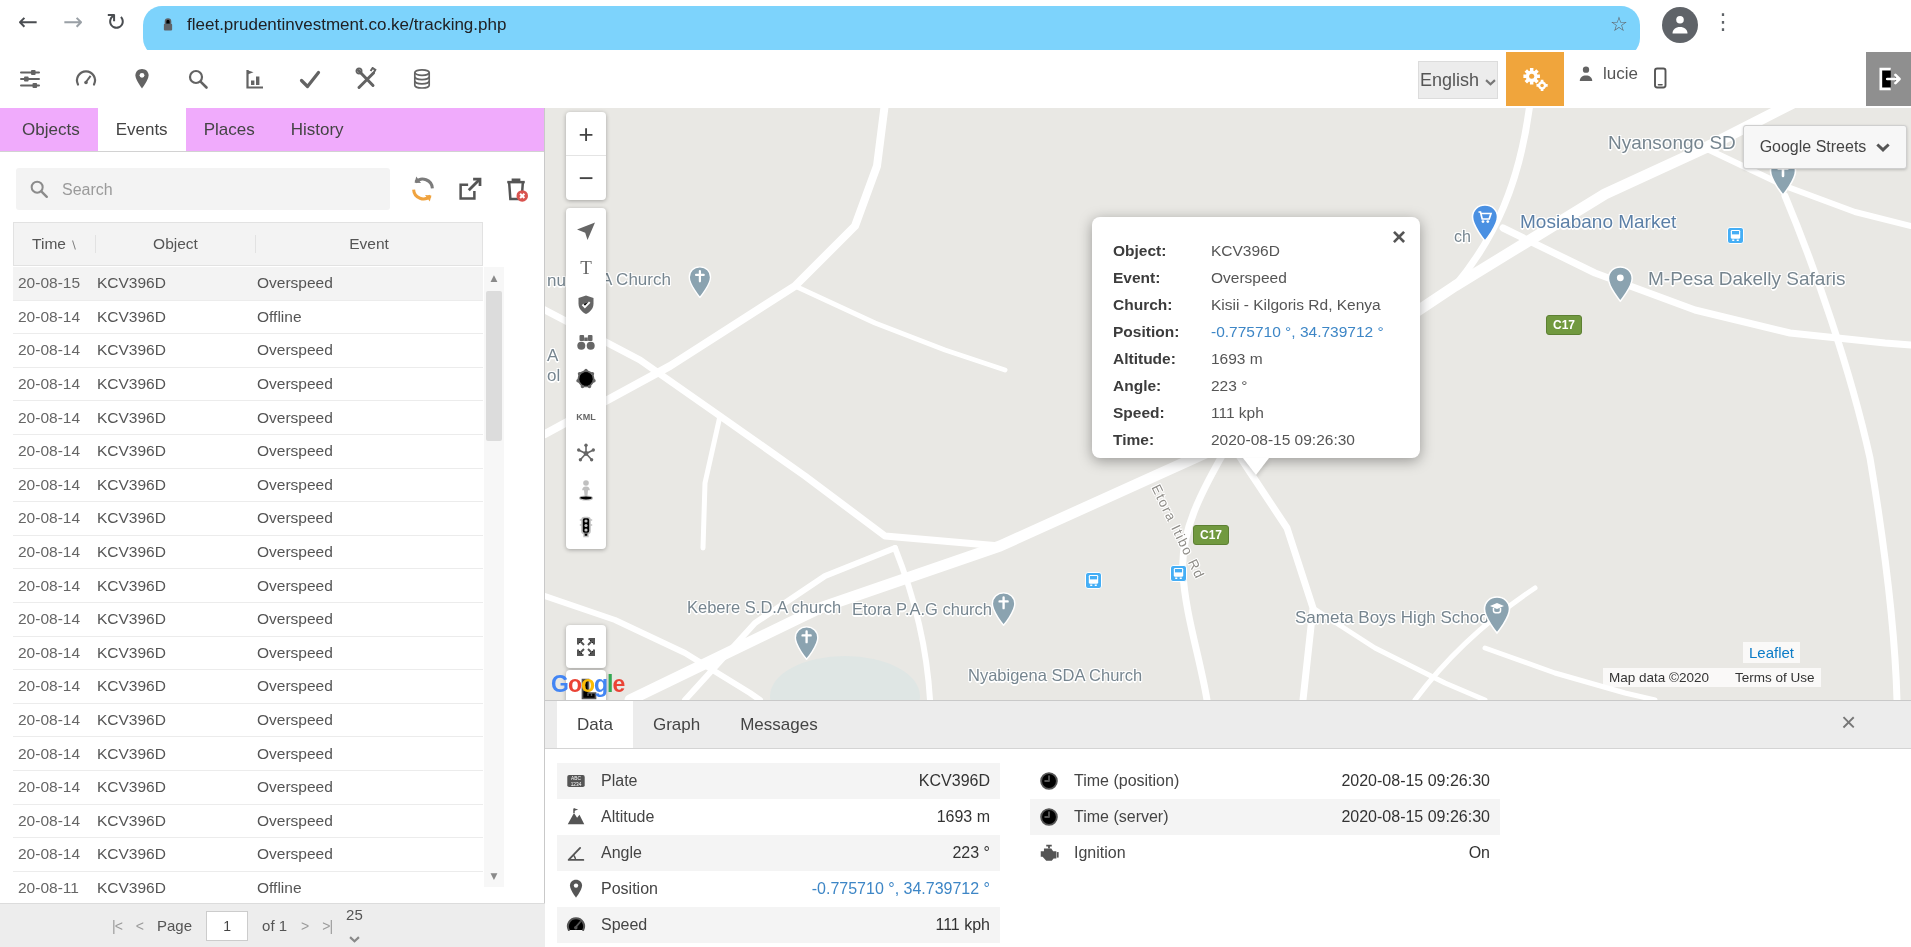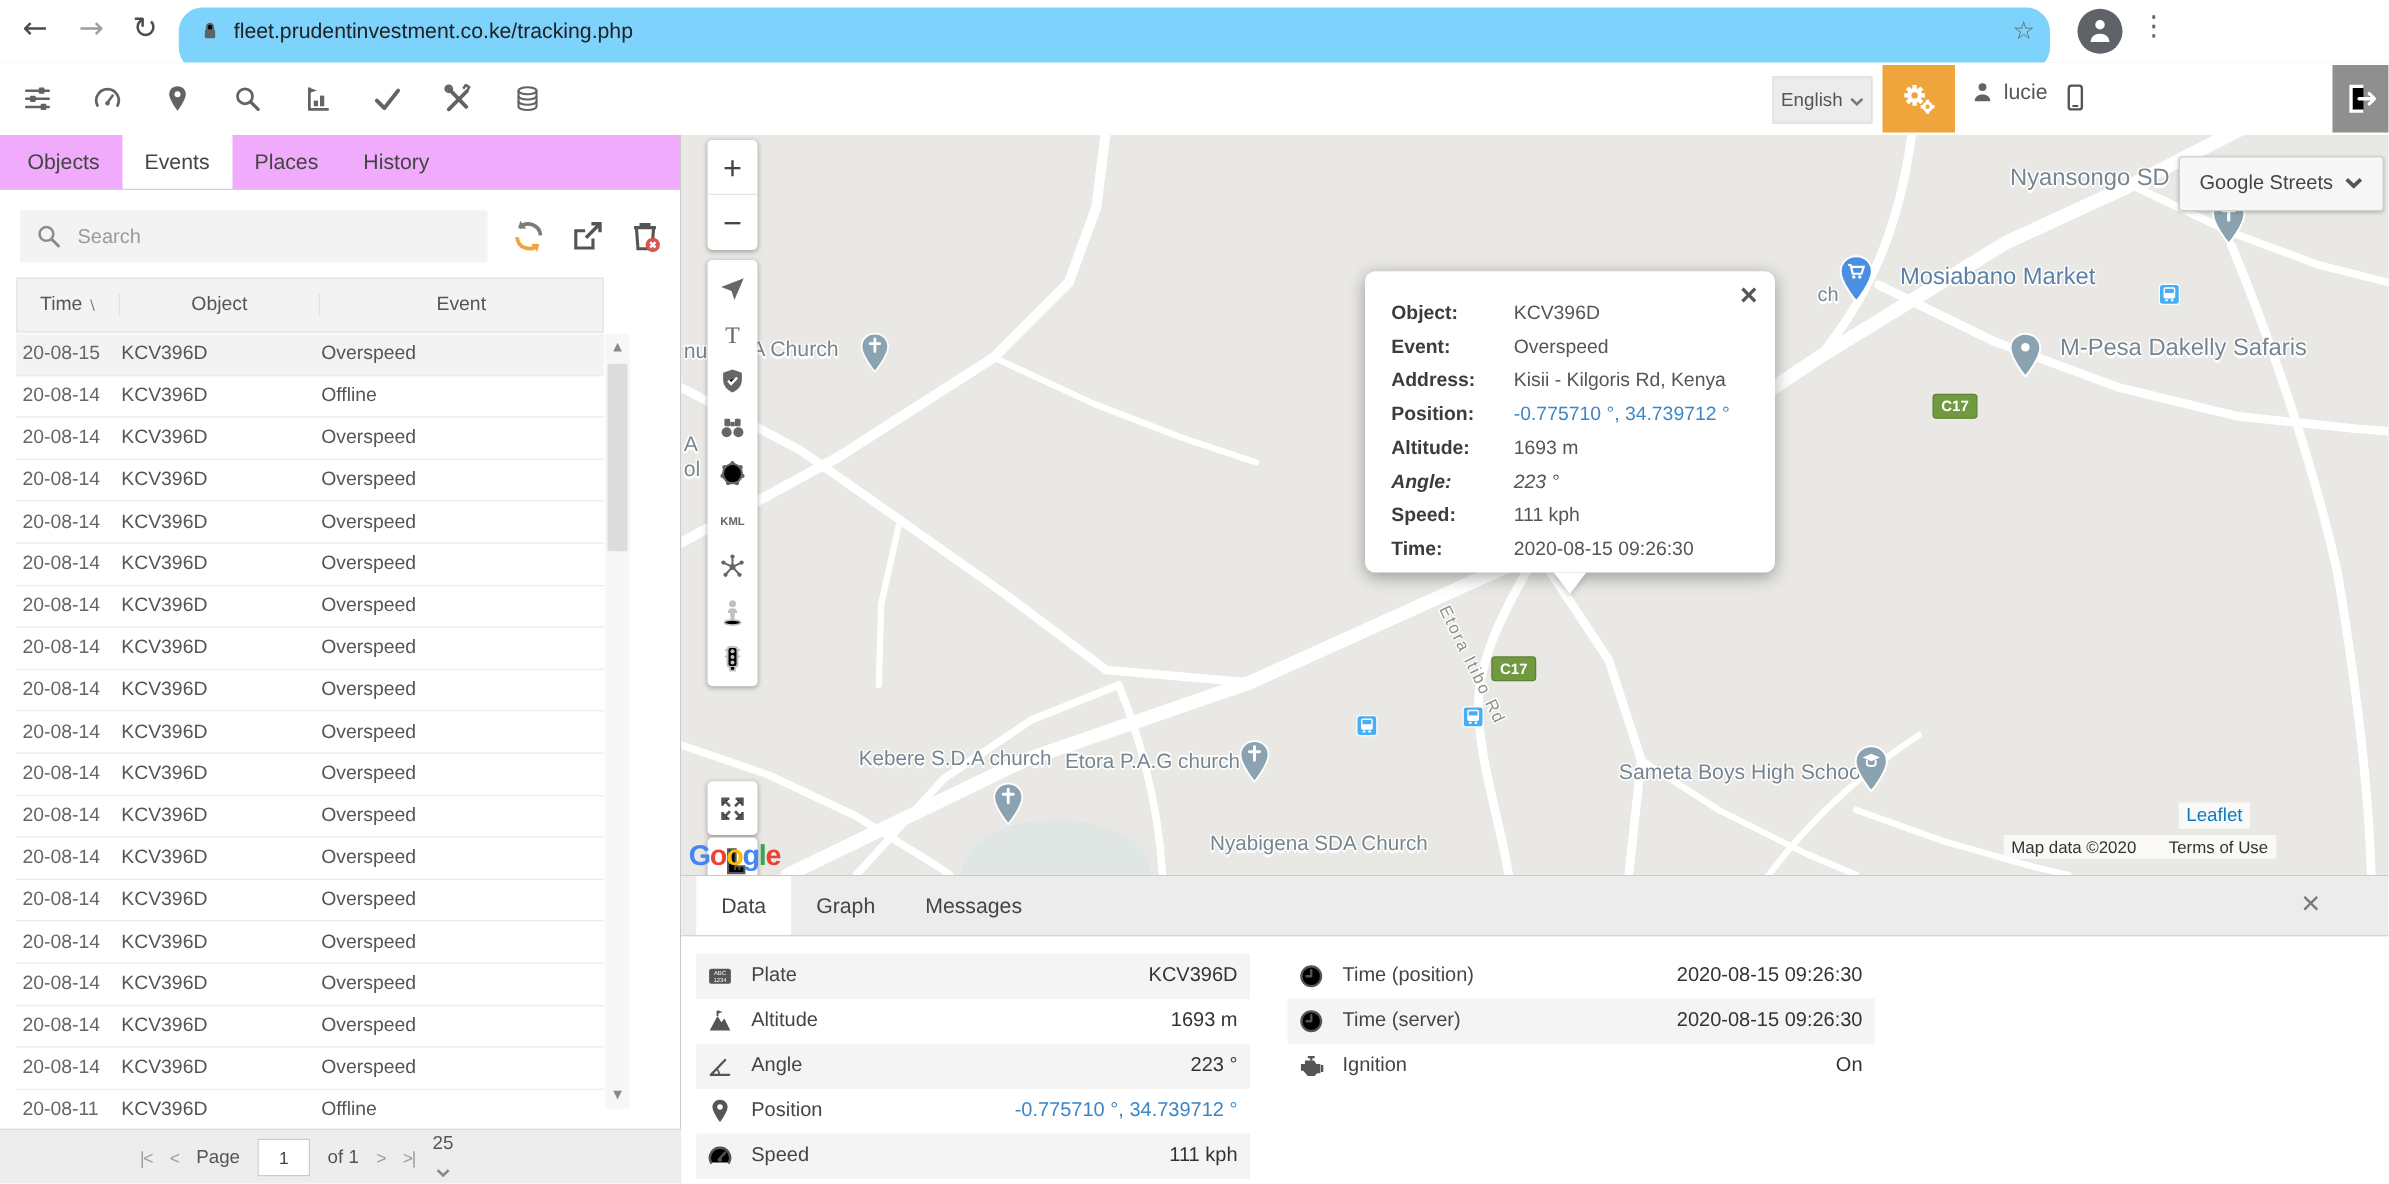--- a/index.html
+++ b/index.html
@@ -11,21 +11,21 @@
   #url-pill{position:absolute;left:143px;top:6px;width:1497px;height:51px;background:#7dd3fc;border-radius:19px;}
   #lock-icon{position:absolute;left:14px;top:8px;color:#5f6368;}
   #url-text{position:absolute;left:44px;top:9px;font-size:17px;color:#202124;}
   #star-icon{position:absolute;right:12px;top:6px;font-size:20px;color:#5f6368;font-family:"DejaVu Sans",sans-serif;}
   #avatar{position:absolute;left:1662px;top:7px;width:36px;height:36px;border-radius:50%;background:#5f6368;display:flex;align-items:center;justify-content:center;}
   #menu-dots{position:absolute;left:1712px;top:9px;font-size:22px;color:#5f6368;font-family:"DejaVu Sans",sans-serif;}
   
   #app-toolbar{position:absolute;left:0;top:50px;width:1911px;height:58px;background:#fff;border-bottom:1px solid #d0d0d0;}
   #app-toolbar-icons{position:absolute;left:18px;top:17px;display:flex;gap:32px;}
   .tbicon{width:24px;height:24px;color:#636363;cursor:pointer;}
-  #lang-box{position:absolute;left:1418px;top:11px;width:78px;height:36px;background:#ececec;border:1px solid #dcdcdc;display:flex;align-items:center;justify-content:center;gap:6px;font-size:15px;color:#555;cursor:pointer;}
+  #lang-box{position:absolute;left:1418px;top:11px;width:78px;height:36px;background:#ececec;border:1px solid #dcdcdc;display:flex;align-items:center;justify-content:center;gap:6px;font-size:18px;color:#555;cursor:pointer;}
   #settings-btn{position:absolute;left:1506px;top:2px;width:58px;height:54px;background:#f0a53c;display:flex;align-items:center;justify-content:center;cursor:pointer;}
   #user-chip{position:absolute;left:1576px;top:14px;display:flex;align-items:center;gap:7px;color:#555;font-size:17px;cursor:pointer;}
   #user-chip .tbicon{width:20px;height:20px;}
   #phone-btn{position:absolute;left:1648px;top:13px;width:24px;height:30px;color:#555;cursor:pointer;}
   #logout-btn{position:absolute;left:1866px;top:2px;width:45px;height:54px;background:#8f8f8f;display:flex;align-items:center;justify-content:center;cursor:pointer;}
   
   #left-panel{position:absolute;left:0;top:108px;width:545px;height:839px;background:#fff;border-right:1px solid #c9c9c9;box-sizing:border-box;}
   #side-tabs{position:absolute;left:0;top:0;width:100%;height:44px;background:#f0abfc;border-bottom:1px solid #d2d2d2;display:flex;padding-left:4px;box-sizing:border-box;}
   .side-tab{padding:0 18px;line-height:44px;font-size:17px;color:#444;cursor:pointer;}
   .side-tab.active{background:#fff;}
@@ -580,32 +580,32 @@
       <div id="popup-rows">
           <div class="pop-row" style="top: 25px;">
             <span class="pop-label">Object:</span>
     <span class="pop-value">KCV396D</span>
           </div>
           <div class="pop-row" style="top: 52px;">
             <span class="pop-label">Event:</span>
     <span class="pop-value">Overspeed</span>
           </div>
           <div class="pop-row" style="top: 79px;">
-            <span class="pop-label">Address:</span>
+            <span class="pop-label">Church:</span>
     <span class="pop-value">Kisii - Kilgoris Rd, Kenya</span>
           </div>
           <div class="pop-row" style="top: 106px;">
             <span class="pop-label">Position:</span>
     <span class="pop-value pop-link">-0.775710 °, 34.739712 °</span>
           </div>
           <div class="pop-row" style="top: 133px;">
             <span class="pop-label">Altitude:</span>
     <span class="pop-value">1693 m</span>
           </div>
-          <div class="pop-row" style="top: 160px; font-style: italic;">
+          <div class="pop-row" style="top: 160px;">
             <span class="pop-label">Angle:</span>
     <span class="pop-value">223 °</span>
           </div>
           <div class="pop-row" style="top: 187px;">
             <span class="pop-label">Speed:</span>
     <span class="pop-value">111 kph</span>
           </div>
           <div class="pop-row" style="top: 214px;">
             <span class="pop-label">Time:</span>
     <span class="pop-value">2020-08-15 09:26:30</span>

